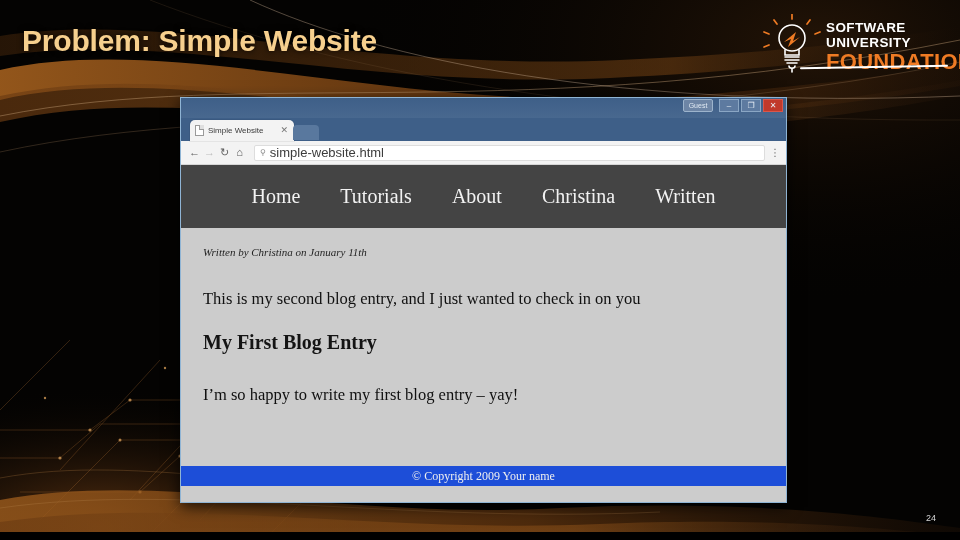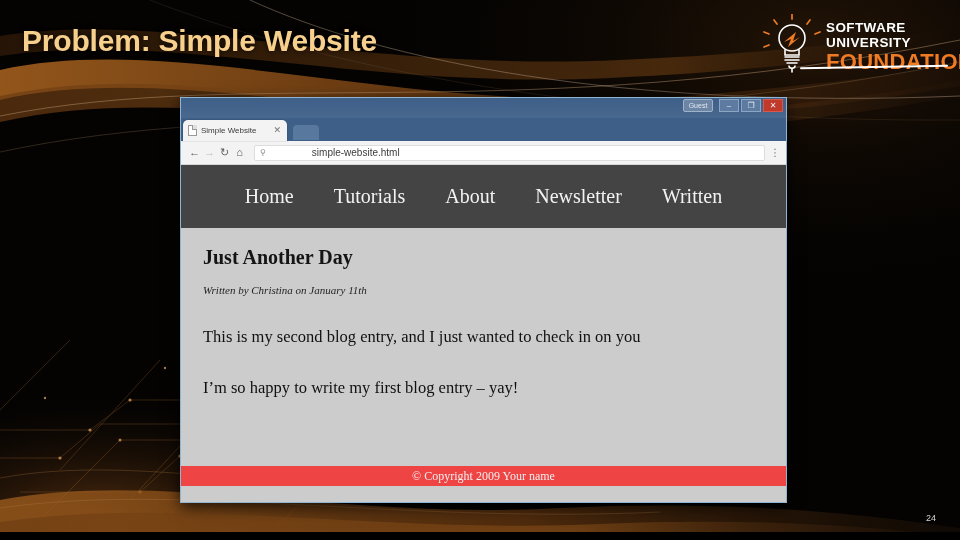--- a/index.html
+++ b/index.html
@@ -94,21 +94,21 @@
   }
   .win-btn.close { background: #c1392b; border-color: #d9564a; }
 
   .tabstrip {
     position: relative;
     height: 23px;
     background: #3e5f88;
     padding-left: 6px;
   }
   .tab {
-    position: absolute; left: 2px; bottom: 0;
+    position: absolute; left: 9px; bottom: 0;
     width: 104px; height: 21px;
     background: #f3f3f3;
     border-radius: 5px 5px 0 0;
     display: flex; align-items: center;
     padding: 0 5px;
     box-shadow: 0 0 0 1px rgba(0,0,0,0.06);
   }
   .tab-fav {
     width: 9px; height: 11px;
     border: 1px solid #9a9a9a;
@@ -154,21 +154,21 @@
     height: 16px;
     margin: 0 5px 0 7px;
     background: #fff;
     border: 1px solid #dddddd;
     border-radius: 2px;
     display: flex; align-items: center;
     padding: 0 5px;
     overflow: hidden;
   }
   .omni-search { font-size: 8px; color: #8a8a8a; margin-right: 4px; }
-  .omni-url { font-size: 10px; color: #3c3c3c; white-space: nowrap; margin-left: 42px; }
+  .omni-url { font-size: 13px; color: #3c3c3c; white-space: nowrap; }
   .menu-dots { font-size: 10px; color: #6a6a6a; letter-spacing: 0; line-height: 7px; }
 
   
   .viewport {
     height: 337px;
     background: #cccccc;
     position: relative;
     overflow: hidden;
   }
   .site-nav {
@@ -204,21 +204,21 @@
     font-family: "Liberation Serif", serif;
     font-size: 16.5px;
     color: #101010;
     margin-bottom: 22px;
     margin-top: 31px;
   }
   .site-footer {
     position: absolute;
     left: 0; right: 0; bottom: 16px;
     height: 20px;
-    background: #ef4444;
+    background: #1d4ed8;
     display: flex; align-items: center; justify-content: center;
   }
   .site-footer span {
     font-family: "Liberation Serif", serif;
     font-size: 12px;
     color: #efefef;
   }
 
   
   .slide-number {
@@ -367,31 +367,31 @@
       </div>
       <div class="menu-dots">⋮</div>
     </div>
 
     <div class="viewport">
 
       <div class="site-nav">
         <a class="nav-link">Home</a>
         <a class="nav-link">Tutorials</a>
         <a class="nav-link">About</a>
-        <a class="nav-link">Newsletter</a>
+        <a class="nav-link">Christina</a>
         <a class="nav-link">Written</a>
       </div>
 
       <div class="site-body">
         <div>
-          <div class="post-title">Just Another Day</div>
           <div class="post-meta">Written by Christina on January 11th</div>
           <div class="post-body">This is my second blog entry, and I just wanted to check in on you</div>
         </div>
         <div>
+          <div class="post-title">My First Blog Entry</div>
           <div class="post-body">I’m so happy to write my first blog entry – yay!</div>
         </div>
       </div>
 
       <div class="site-footer">
         <span>© Copyright 2009 Your name</span>
       </div>
     </div>
   </div>
 

